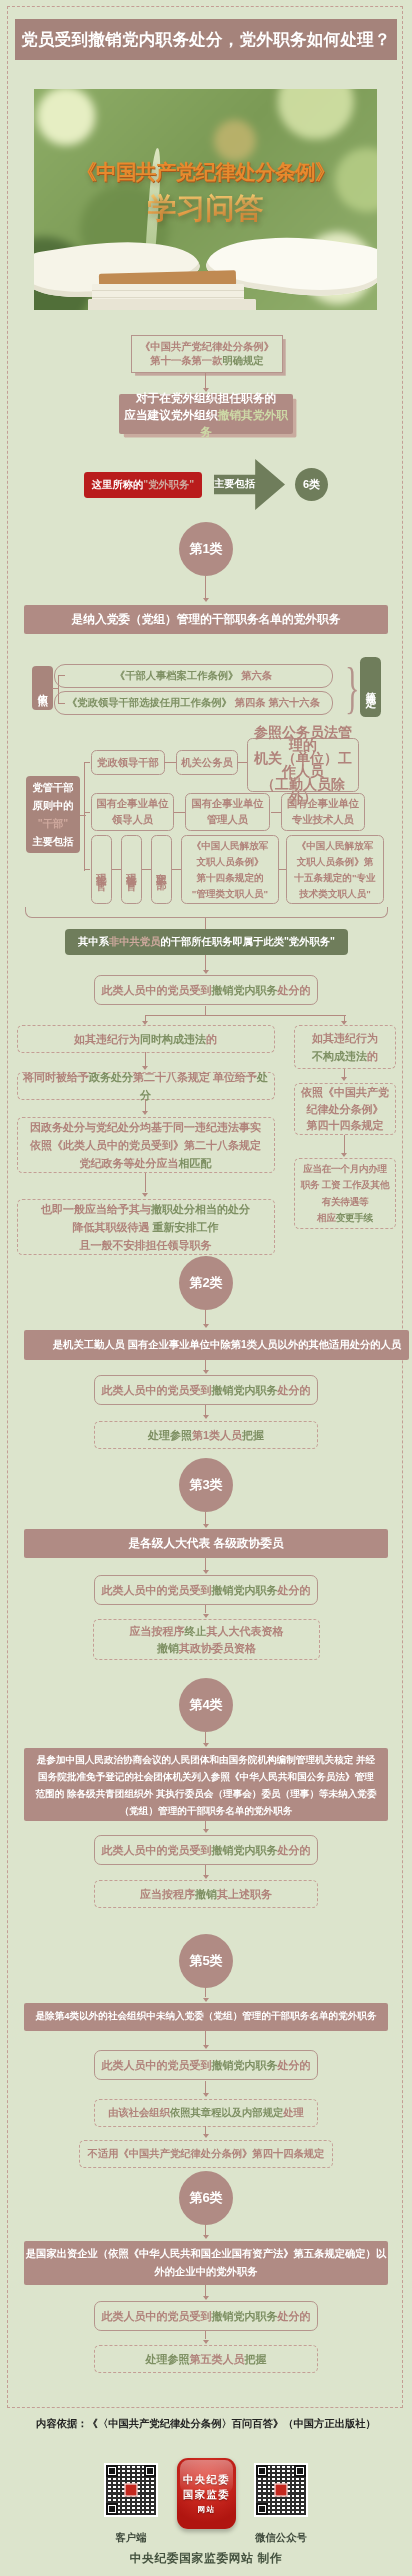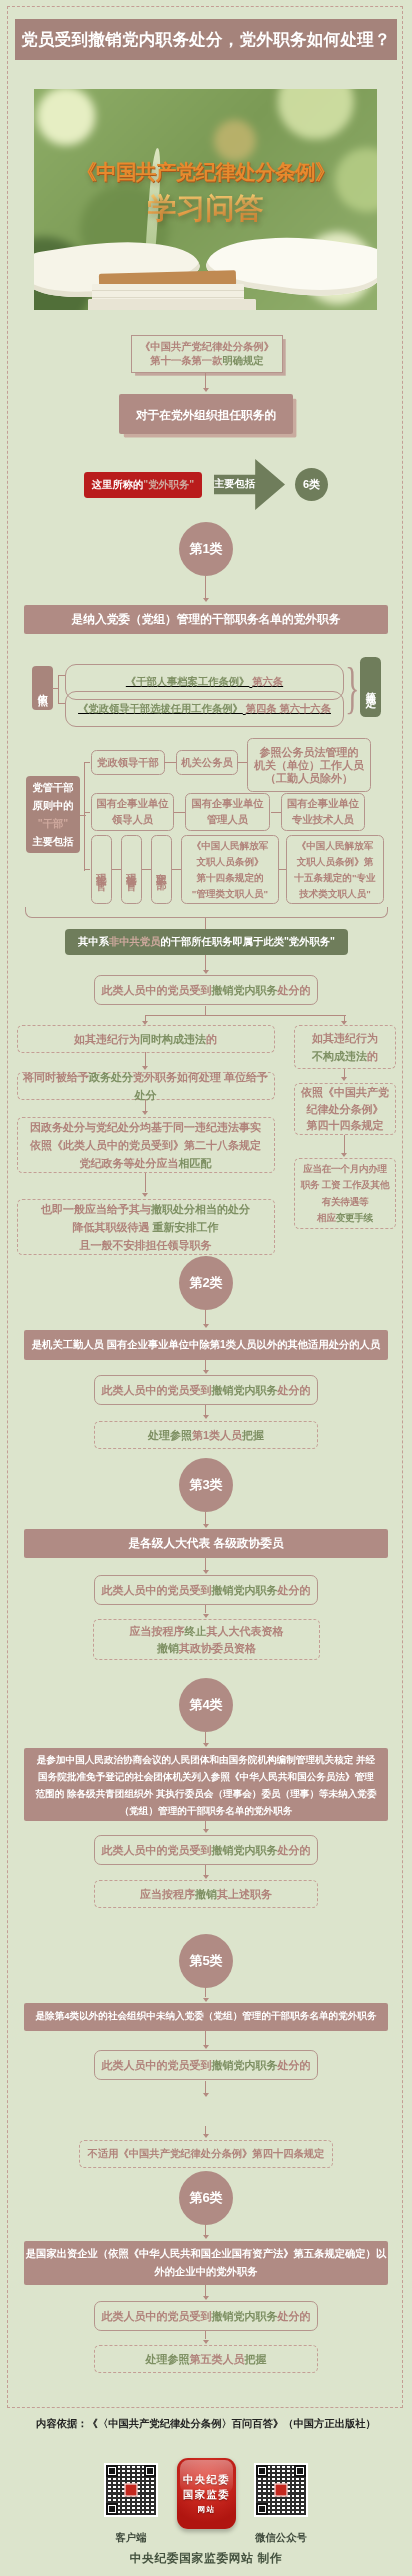--- a/index.html
+++ b/index.html
@@ -59,22 +59,22 @@
   .scope-box{position:absolute;left:84px;top:472px;width:118px;height:26px;background:#b91c1c;border-radius:3.4px;
              display:flex;align-items:center;justify-content:center;color:#fff;font-weight:bold;font-size:10.3px;}
   .scope-arrow{position:absolute;left:214px;top:459px;width:71px;height:51px;background:#6f7d5b;
              clip-path:polygon(0 31%,58% 31%,58% 0,100% 50%,58% 100%,58% 69%,0 69%);}
   .scope-arrow span{position:absolute;left:0;top:31%;height:38%;width:58%;display:flex;align-items:center;justify-content:center;
              color:#fff;font-weight:bold;font-size:10.3px;}
   .badge{position:absolute;left:295px;top:468px;width:33px;height:33px;border-radius:50%;background:#6f7d5b;color:#fff;
          font-weight:bold;font-size:11px;display:flex;align-items:center;justify-content:center;}
   .yz{position:absolute;left:32px;top:666px;width:20.6px;height:44px;background:#a8857c;border-radius:4.1px;color:#fff;
       font-weight:bold;font-size:10.3px;display:flex;align-items:center;justify-content:center;writing-mode:vertical-rl;letter-spacing:2.1px;}
-  .lawbox{position:absolute;left:65px;width:279px;height:36px;border:1.4px solid #b5948c;border-radius:11px;box-sizing:border-box;
-          display:flex;align-items:center;justify-content:center;font-weight:bold;font-size:10.3px;text-decoration:underline;}
+  .lawbox{position:absolute;left:54px;width:279px;height:24px;border:1.4px solid #b5948c;border-radius:11px;box-sizing:border-box;
+          display:flex;align-items:center;justify-content:center;font-weight:bold;font-size:10.3px;}
   .brace{position:absolute;left:341px;top:658px;width:18px;height:60px;color:#b5948c;font-size:55px;line-height:59px;
          font-family:"Liberation Serif",serif;transform:scale(.55,1.05);}
   .dgd{position:absolute;left:360px;top:657px;width:20.6px;height:60px;background:#6f7d5b;border-radius:5.5px;color:#fff;
        font-weight:bold;font-size:10.3px;display:flex;align-items:center;justify-content:center;writing-mode:vertical-rl;letter-spacing:2.1px;}
   .treelabel{position:absolute;left:26px;top:776px;width:54px;height:77px;background:#a8857c;border-radius:4.1px;color:#fff;
        font-weight:bold;font-size:10.3px;display:flex;flex-direction:column;align-items:center;justify-content:center;line-height:18px;text-align:center;}
   .vbox{writing-mode:vertical-rl;letter-spacing:2.1px;}
   .underbrace{position:absolute;left:25px;top:907px;width:363px;height:11px;box-sizing:border-box;
        border-left:1.4px solid #b5948c;border-right:1.4px solid #b5948c;border-bottom:1.4px solid #b5948c;border-radius:0 0 6.9px 6.9px;}
   .gnote{position:absolute;left:65px;top:929px;width:283px;height:26px;background:#6f7d5b;border-radius:4.1px;color:#fff;
@@ -122,20 +122,21 @@
 
   <div class="quote-box">
     <span>《中国共产党纪律处分条例》</span>
     <span><span class="m">第十一条第一款</span><span class="g">明确规定</span></span>
   </div>
   <div class="stem" style="left:205px;top:373px;height:15px;"></div>
   <div class="dart" style="left:203px;top:388px;"></div>
 
   <div class="rule-box">
     <span>对于在党外组织担任职务的</span>
+    <span><span>应当建议党外组织</span><span class="wg">撤销其党外职务</span></span>
   </div>
 
   <div class="scope-box">
     <span>这里所称的</span>
       <span class="wp">"党外职务"</span>
   </div>
   <div class="scope-arrow">
       <span>主要包括</span>
     </div>
   <div class="badge">6类</div>
@@ -168,21 +169,21 @@
   <div class="hline" style="left:80px;top:815px;width:5.5px;"></div>
   <div class="stem" style="left:84px;top:762px;height:109px;"></div>
   <div class="hline" style="left:84px;top:762px;width:6.2px;"></div>
   <div class="hline" style="left:84px;top:812px;width:6.2px;"></div>
   <div class="hline" style="left:84px;top:869px;width:6.2px;"></div>
 
   <div class="tbox" style="left:91px;top:750px;width:74px;height:25px;">党政领导干部</div>
   <div class="hline" style="left:164px;top:762px;width:11.7px;"></div>
   <div class="tbox" style="left:176px;top:750px;width:62px;height:25px;">机关公务员</div>
   <div class="hline" style="left:238px;top:762px;width:9.6px;"></div>
-  <div class="tbox" style="left:247px;top:738px;width:124px;height:54px;font-size:11px;">
+  <div class="tbox" style="left:247px;top:738px;width:112px;height:54px;font-size:14px;">
     <span>参照公务员法管理的</span>
       <span>机关（单位）工作人员</span>
       <span>（工勤人员除外）</span>
   </div>
 
   <div class="tbox" style="left:91px;top:793px;width:83px;height:38px;line-height:16.5px;">
     <span>国有企事业单位</span>
       <span>领导人员</span>
   </div>
   <div class="hline" style="left:174px;top:812px;width:11.7px;"></div>
@@ -238,21 +239,21 @@
   <div class="dart" style="left:142px;top:1021px;"></div>
   <div class="stem" style="left:344px;top:1015px;height:5.5px;"></div>
   <div class="dart" style="left:341px;top:1021px;"></div>
 
   <div class="dbox" style="left:16.5px;top:1025px;width:258px;height:27.5px;">
     <span><span class="m">如其违纪行为</span><span class="g">同时构成违法</span><span class="m">的</span></span>
   </div>
   <div class="stem" style="left:145px;top:1052px;height:13.7px;"></div>
   <div class="dart" style="left:142px;top:1066px;"></div>
   <div class="dbox" style="left:16.5px;top:1072px;width:258px;height:27.5px;">
-    <span><span class="m">将同时被给予</span><span class="g">政务处分</span><span class="m">党外职务如何处理 单位给予</span><span class="g">处分</span></span>
+    <span><span class="m">将同时被给予</span><span class="g">政务处分</span><span class="m">第二十八条规定 单位给予</span><span class="g">处分</span></span>
   </div>
   <div class="stem" style="left:145px;top:1099px;height:12.4px;"></div>
   <div class="dart" style="left:142px;top:1111px;"></div>
   <div class="dbox" style="left:16.5px;top:1117px;width:258px;height:56px;">
     <span>因政务处分与党纪处分均基于同一违纪违法事实</span>
     <span>依照《此类人员中的党员受到》第二十八条规定</span>
     <span><span class="m">党纪政务等处分应当</span><span class="g">相匹配</span></span>
   </div>
   <div class="stem" style="left:145px;top:1173px;height:19px;"></div>
   <div class="dart" style="left:142px;top:1193px;"></div>
@@ -278,21 +279,21 @@
   <div class="dbox" style="left:294px;top:1158px;width:102px;height:71px;font-size:9.6px;line-height:16.5px;letter-spacing:-0.3px;">
     <span>应当在一个月内办理</span>
       <span>职务 工资 工作及其他</span>
     <span>有关待遇等</span>
     <span><span class="m">相应</span><span class="g">变更手续</span></span>
   </div>
 
   <div class="circle" style="top:1256px;">第2类</div>
   <div class="stem" style="left:205px;top:1309px;height:15px;"></div>
   <div class="dart" style="left:203px;top:1324px;"></div>
-  <div class="banner" style="top:1330px;height:30px;font-size:10.3px;">是机关工勤人员 国有企业事业单位中除第1类人员以外的其他适用处分的人员</div>
+  <div class="banner" style="top:1330px;height:30px;font-size:10.3px;padding-left:21px;">是机关工勤人员 国有企业事业单位中除第1类人员以外的其他适用处分的人员</div>
   <div class="stem" style="left:205px;top:1360px;height:9.6px;"></div>
   <div class="dart" style="left:203px;top:1370px;"></div>
   <div class="sbox" style="top:1375px;">
     <span class="m">此类人员中的党员受到</span>
       <span class="g">撤销党内职务</span>
       <span class="m">处分的</span>
   </div>
   <div class="stem" style="left:205px;top:1405px;height:9.6px;"></div>
   <div class="dart" style="left:203px;top:1415px;"></div>
   <div class="dbox" style="left:94px;top:1421px;width:224px;height:27.5px;">
@@ -345,20 +346,23 @@
   <div class="banner" style="top:2003px;height:27.5px;font-size:9.6px;">是除第4类以外的社会组织中未纳入党委（党组）管理的干部职务名单的党外职务</div>
   <div class="stem" style="left:205px;top:2031px;height:14.4px;"></div>
   <div class="dart" style="left:203px;top:2045px;"></div>
   <div class="sbox" style="top:2050px;">
     <span class="m">此类人员中的党员受到</span>
       <span class="g">撤销党内职务</span>
       <span class="m">处分的</span>
   </div>
   <div class="stem" style="left:205px;top:2081px;height:12.4px;"></div>
   <div class="dart" style="left:203px;top:2093px;"></div>
+  <div class="dbox" style="left:94px;top:2099px;width:224px;height:27.5px;font-size:10.3px;">
+    <span><span class="m">由该社会组织</span><span class="g">依照其章程以及内部规定</span><span class="m">处理</span></span>
+  </div>
   <div class="stem" style="left:205px;top:2126px;height:8.2px;"></div>
   <div class="dart" style="left:203px;top:2134px;"></div>
   <div class="dbox" style="left:79px;top:2140px;width:254px;height:27.5px;font-size:10.3px;">不适用《中国共产党纪律处分条例》第四十四条规定</div>
 
   <div class="circle" style="top:2171px;">第6类</div>
   <div class="stem" style="left:205px;top:2224px;height:11px;"></div>
   <div class="dart" style="left:203px;top:2235px;"></div>
   <div class="banner" style="top:2241px;height:44px;font-size:10.3px;line-height:18px;">
     <span>是国家出资企业（依照《中华人民共和国企业国有资产法》第五条规定确定）以</span>
       <span>外的企业中的党外职务</span>

